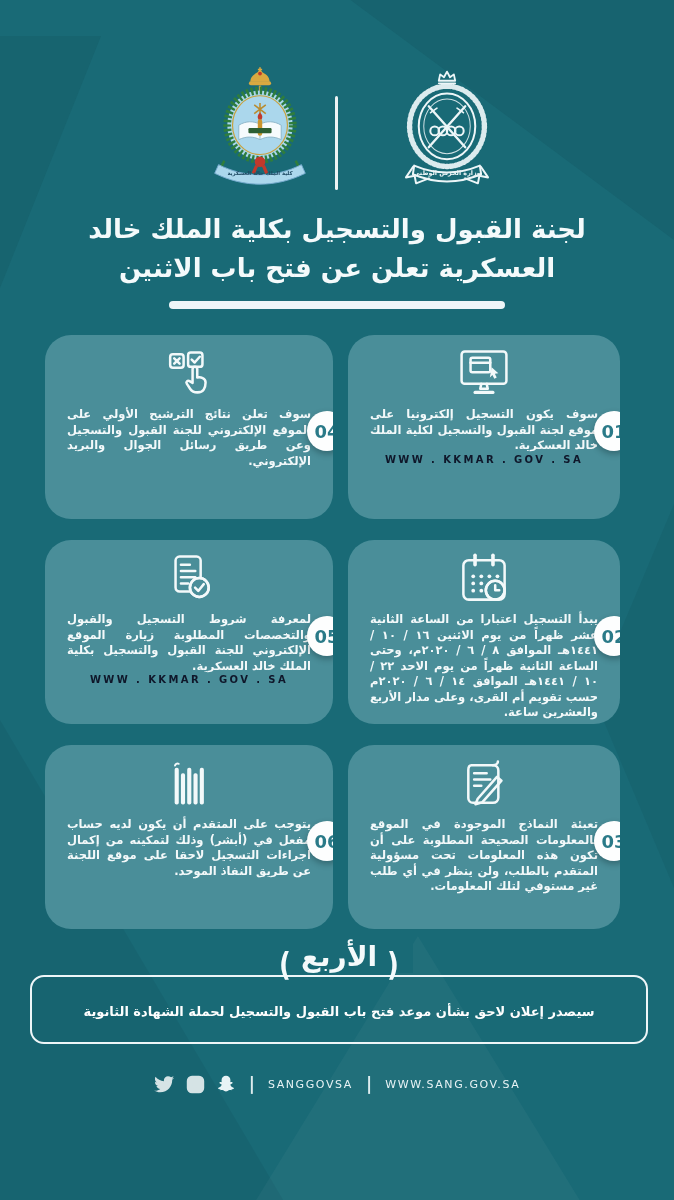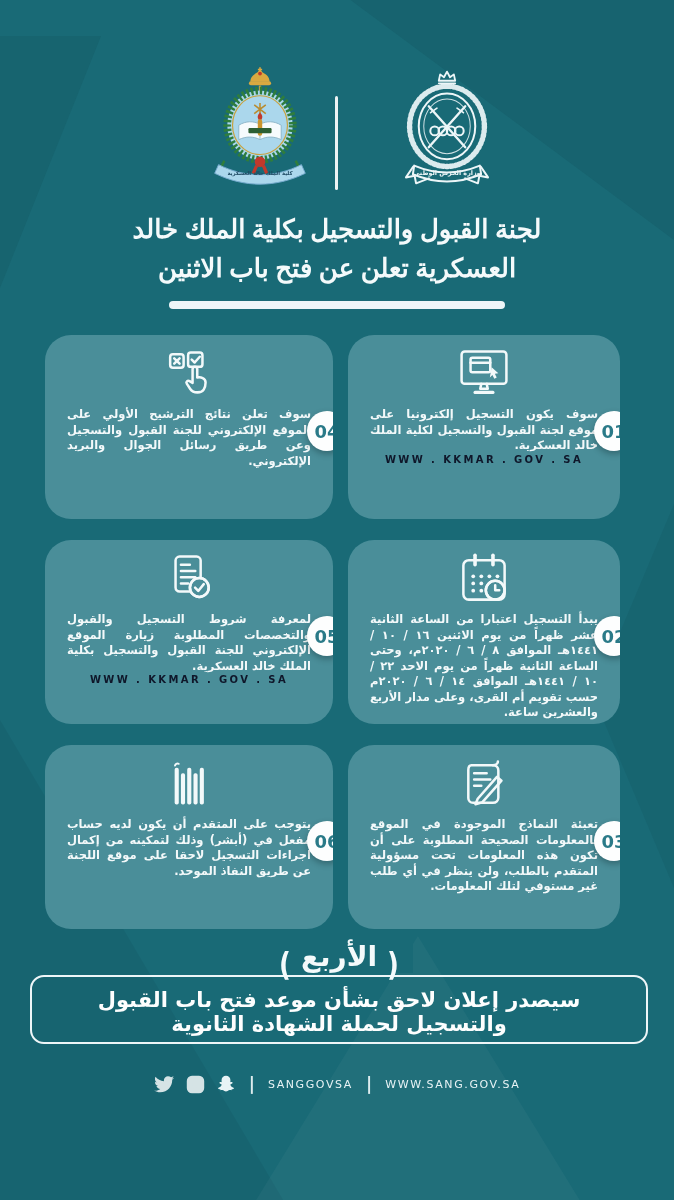--- a/index.html
+++ b/index.html
@@ -26,21 +26,21 @@
   .header-divider {
     position: absolute; left: 335px; top: 96px;
     width: 2.5px; height: 94px; border-radius: 2px;
     background: rgba(255,255,255,.92);
   }
 
   
   .title-block { margin-top: 10px; text-align: center; direction: rtl; }
   .title-line {
     font-size: 26px; font-weight: bold; line-height: 39px;
-    color: #f4fafb; letter-spacing: 0; font-family: Liberation Serif, serif;
+    color: #f4fafb; letter-spacing: 0;
   }
   .title-underline {
     width: 336px; height: 8px; border-radius: 4px;
     background: #edf6f8; margin: 13px auto 0;
   }
 
   
   .cards {
     direction: rtl;
     margin: 26px 54px 0 45px;
@@ -89,21 +89,21 @@
   .notice-title {
     position: absolute; top: -37px; left: 50%; transform: translateX(-50%);
     background: #196a76; padding: 0 14px;
     display: flex; align-items: center; gap: 10px; direction: ltr;
     white-space: nowrap;
   }
   .notice-word { font-size: 28px; font-weight: bold; color: #f4fafb; direction: rtl; }
   .notice-mark { font-size: 26px; font-weight: bold; color: #f4fafb; transform: translateY(7px) scaleY(1.25); }
   .notice-text {
     direction: rtl; text-align: center;
-    font-size: 21px; font-weight: bold; color: #fdfefe;
+    font-size: 13px; font-weight: bold; color: #fdfefe;
     padding: 0 18px; margin-top: 4px;
   }
 
   
   .footer {
     margin-top: 30px;
     display: flex; align-items: center; justify-content: center; gap: 11px;
     direction: ltr; color: #e8f3f5;
   }
   .footer-icon-svg { fill: #e8f3f5; display: block; }

